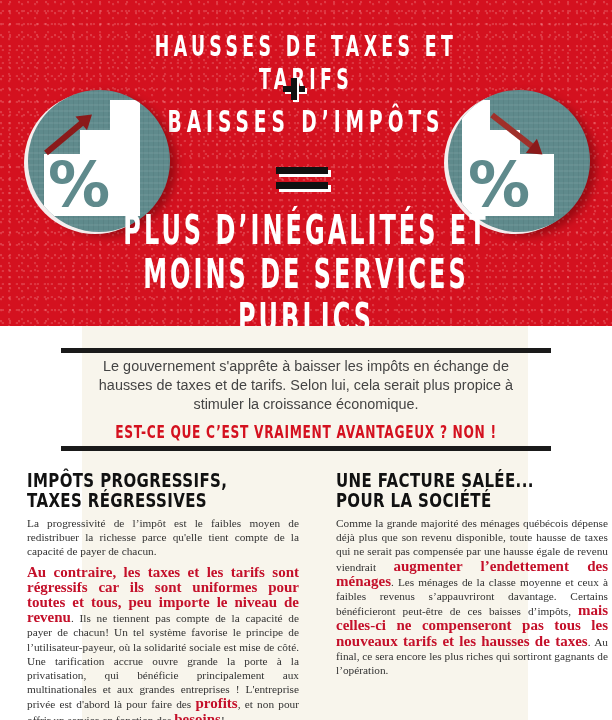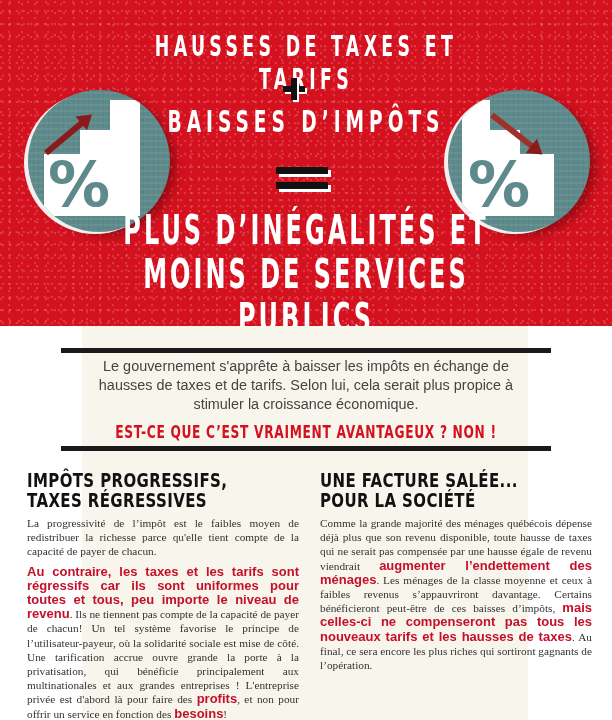--- a/index.html
+++ b/index.html
@@ -28,24 +28,24 @@
   .coin-right { left: 448px; top: 90px; }
   .bar-w { position: absolute; background: #ffffff; }
   .pct { position: absolute; color: #5f8a8c; font-family: "DejaVu Sans", sans-serif; font-weight: bold; font-size: 62px; line-height: 62px; }
   .arrow { position: absolute; height: 6px; background: #8b1a1a; transform-origin: left center; }
   .arrow::after { content: ""; position: absolute; right: -10px; top: -6px; border-left: 14px solid #8b1a1a; border-top: 9px solid transparent; border-bottom: 9px solid transparent; }
   .rule { position: absolute; left: 61px; width: 490px; height: 5px; background: #1a1a1a; }
   .intro { position: absolute; left: 61px; top: 356px; width: 490px; text-align: center; color: #444; font-size: 15.5px; line-height: 19px; transform: scaleX(0.93); transform-origin: center top; }
   .question { position: absolute; left: 0; top: 421px; width: 612px; text-align: center; color: #d4111f; font-family: "DejaVu Sans", sans-serif; font-weight: bold; font-size: 18px; transform: scaleX(0.68); letter-spacing: 1px; }
   .col { position: absolute; top: 470px; width: 272px; }
   .col-left { left: 27px; }
-  .col-right { left: 320px; }
+  .col-right { left: 336px; }
   .col h2 { margin: 0 0 6px 0; font-family: "DejaVu Sans", sans-serif; font-weight: bold; font-size: 20px; line-height: 20px; color: #111; transform: scaleX(0.75); transform-origin: left top; width: 135%; letter-spacing: 0.5px; }
   .col p { margin: 0 0 6px 0; font-family: "Liberation Serif", serif; font-size: 11.3px; line-height: 14.2px; color: #333; text-align: justify; }
-  .hl { font-family: Liberation Sans, sans-serif; font-weight: bold; color: #c4102a; font-size: 13px; }
+  .hl { font-family: Liberation Serif, serif; font-weight: bold; color: #c4102a; font-size: 15px; }
 </style>
 </head>
 <body>
 
 <div class="cream"></div>
 
 <div class="banner">
   <div class="headline h1">HAUSSES DE TAXES ET TARIFS</div>
 
   <div class="plus">

